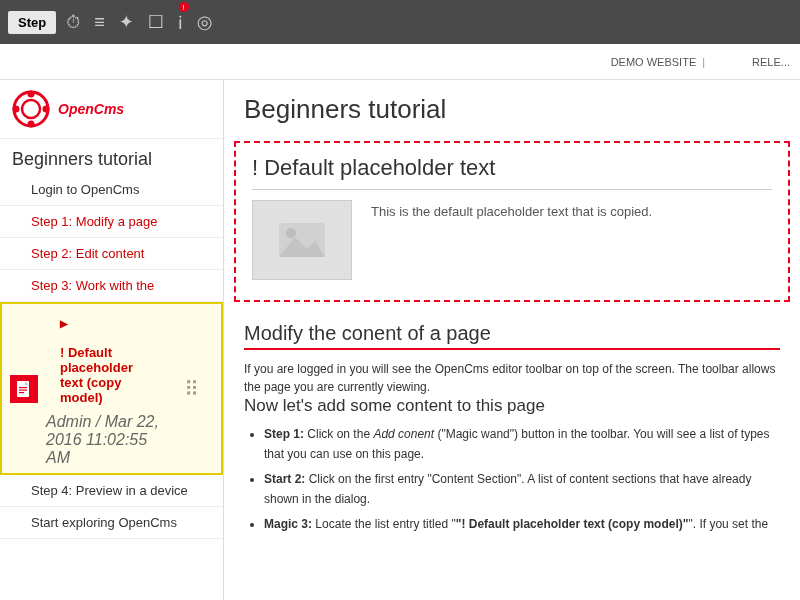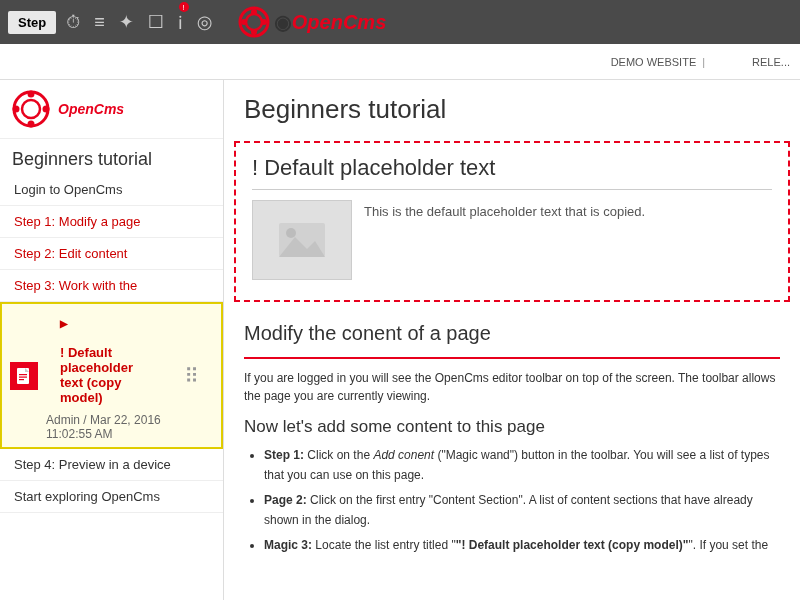--- a/index.html
+++ b/index.html
@@ -80,20 +80,21 @@
       color: #333;
       font-weight: normal;
     }
 
     
     .sidebar-nav {
       list-style: none;
     }
     .sidebar-nav li {
       border-bottom: 1px solid #eee;
+      padding-left: 17px;
     }
     .sidebar-nav li a, .sidebar-nav li span {
       display: block;
       padding: 8px 14px;
       color: #c00;
       text-decoration: none;
       font-size: 13px;
       cursor: pointer;
     }
     .sidebar-nav li.active a {
@@ -130,22 +131,23 @@
     }
     .tooltip-text {
       flex: 1;
     }
     .tooltip-title {
       font-size: 12px;
       font-weight: bold;
       color: #333;
     }
     .tooltip-meta {
-      font-size: 12px;
+      font-size: 16px;
       color: #666;
+      font-style: italic;
     }
     .tooltip-drag-icon {
       color: #999;
       font-size: 18px;
       cursor: grab;
     }
 
     
     .content-area {
       flex: 1;
@@ -163,21 +165,21 @@
     .placeholder-heading {
       font-size: 22px;
       color: #333;
       margin-bottom: 10px;
       border-bottom: 1px solid #ccc;
       padding-bottom: 8px;
     }
 
     .placeholder-image-row {
       display: flex;
-      gap: 12px;
+      gap: 19px;
       align-items: flex-start;
       margin-bottom: 8px;
     }
 
     .placeholder-img {
       width: 100px;
       height: 80px;
       background: #e0e0e0;
       display: flex;
       align-items: center;
@@ -198,29 +200,28 @@
 
     
     .content-section {
       padding: 10px 20px;
     }
 
     .section-heading {
       font-size: 20px;
       color: #333;
       border-bottom: 2px solid #e8001c;
-      padding-bottom: 12px;
+      padding-bottom: 3px;
       margin-bottom: 10px;
     }
 
     .section-text {
       font-size: 12px;
       color: #333;
       line-height: 1.5;
-      margin-bottom: 12px;
     }
 
     .section-heading2 {
       font-size: 17px;
       color: #333;
       margin-bottom: 8px;
     }
 
     .step-list {
       list-style: disc;
@@ -262,33 +263,20 @@
   <span class="toolbar-icon">⏱</span>
   <span class="toolbar-icon">≡</span>
   <span class="toolbar-icon">✦</span>
   <span class="toolbar-icon">☐</span>
   <span class="toolbar-icon" style="position:relative;">
     ℹ
     <span style="position:absolute;top:-4px;right:-2px;background:#e8001c;color:#fff;border-radius:50%;width:10px;height:10px;font-size:8px;display:flex;align-items:center;justify-content:center;font-style:normal;">!</span>
   </span>
   <span class="toolbar-icon">◎</span>
 
-  <div class="toolbar-logo" style="margin-left:16px; display:flex; align-items:center; gap:4px;">
-    <svg width="32" height="32" viewBox="0 0 32 32">
-      <circle cx="16" cy="16" r="14" fill="none" stroke="#e8001c" stroke-width="3"></circle>
-      <circle cx="16" cy="16" r="8" fill="none" stroke="#e8001c" stroke-width="2.5"></circle>
-      <circle cx="16" cy="6" r="3" fill="#e8001c"></circle>
-      <circle cx="16" cy="26" r="3" fill="#e8001c"></circle>
-      <circle cx="6" cy="16" r="3" fill="#e8001c"></circle>
-      <circle cx="26" cy="16" r="3" fill="#e8001c"></circle>
-    </svg>
-    <span style="font-size:20px;font-weight:bold;color:#e8001c;font-style:italic;">
-      <span style="color:#333;font-style:normal;">◉</span>OpenCms
-    </span>
-  </div>
 </div>
 
 <div class="header-bar">
   <span style="color:#555;cursor:pointer;text-align:right;">DEMO WEBSITE</span>
   <span style="margin:0 6px;color:#999;">|</span>
   <span style="color:#555;cursor:pointer;padding-left:41px;">RELE...</span>
 </div>
 
 <div class="main-layout">
 
@@ -378,21 +366,21 @@
       <div class="section-heading">Modify the conent of a page</div>
       <div class="section-text">If you are logged in you will see the OpenCms editor toolbar on top of the screen. The toolbar allows the page you are currently viewing.</div>
 
       <div class="section-heading2">Now let's add some content to this page</div>
       <ul class="step-list">
         <li>
           <strong>Step 1:</strong>
           <span> Click on the <em>Add conent</em> ("Magic wand") button in the toolbar. You will see a list of types that you can use on this page.</span>
         </li>
         <li>
-          <strong>Page 2:</strong>
+          <strong>Start 2:</strong>
           <span> Click on the first entry "Content Section". A list of content sections that have already shown in the dialog.</span>
         </li>
         <li>
           <strong>Magic 3:</strong>
           <span> Locate the list entry titled "<strong>"! Default placeholder text (copy model)"</strong>". If you set the</span>
         </li>
       </ul>
     </div>
 
   </div>

